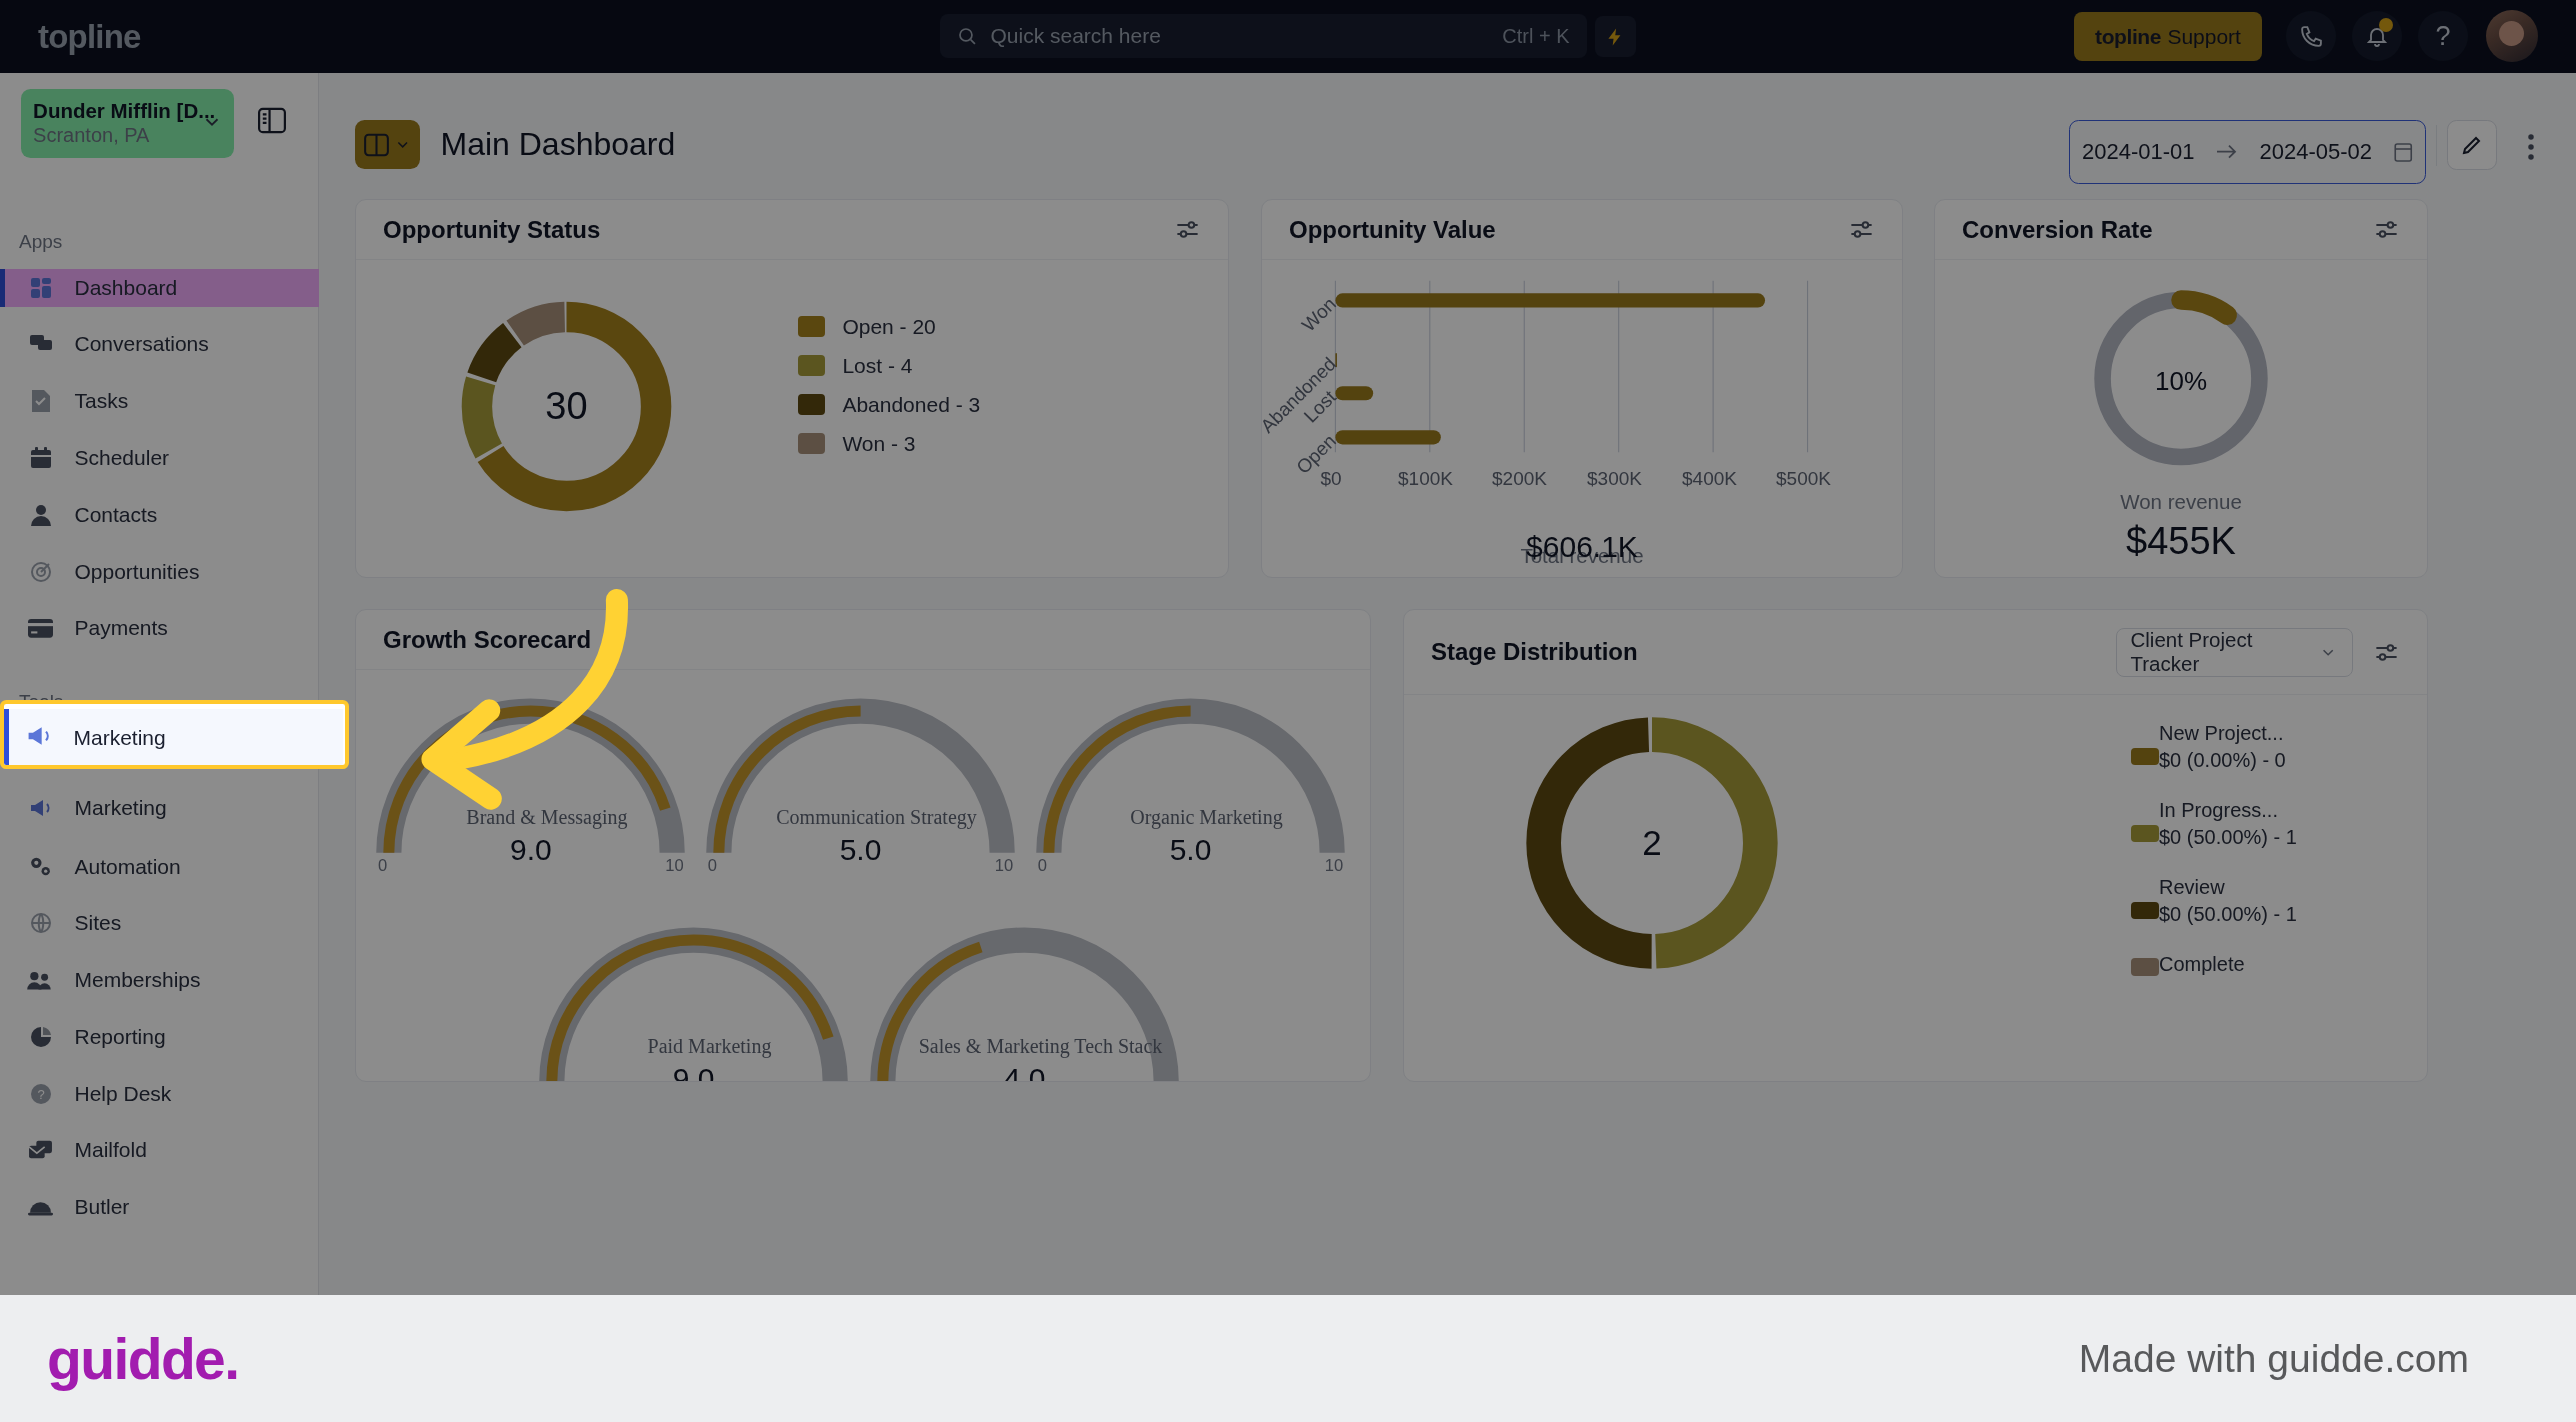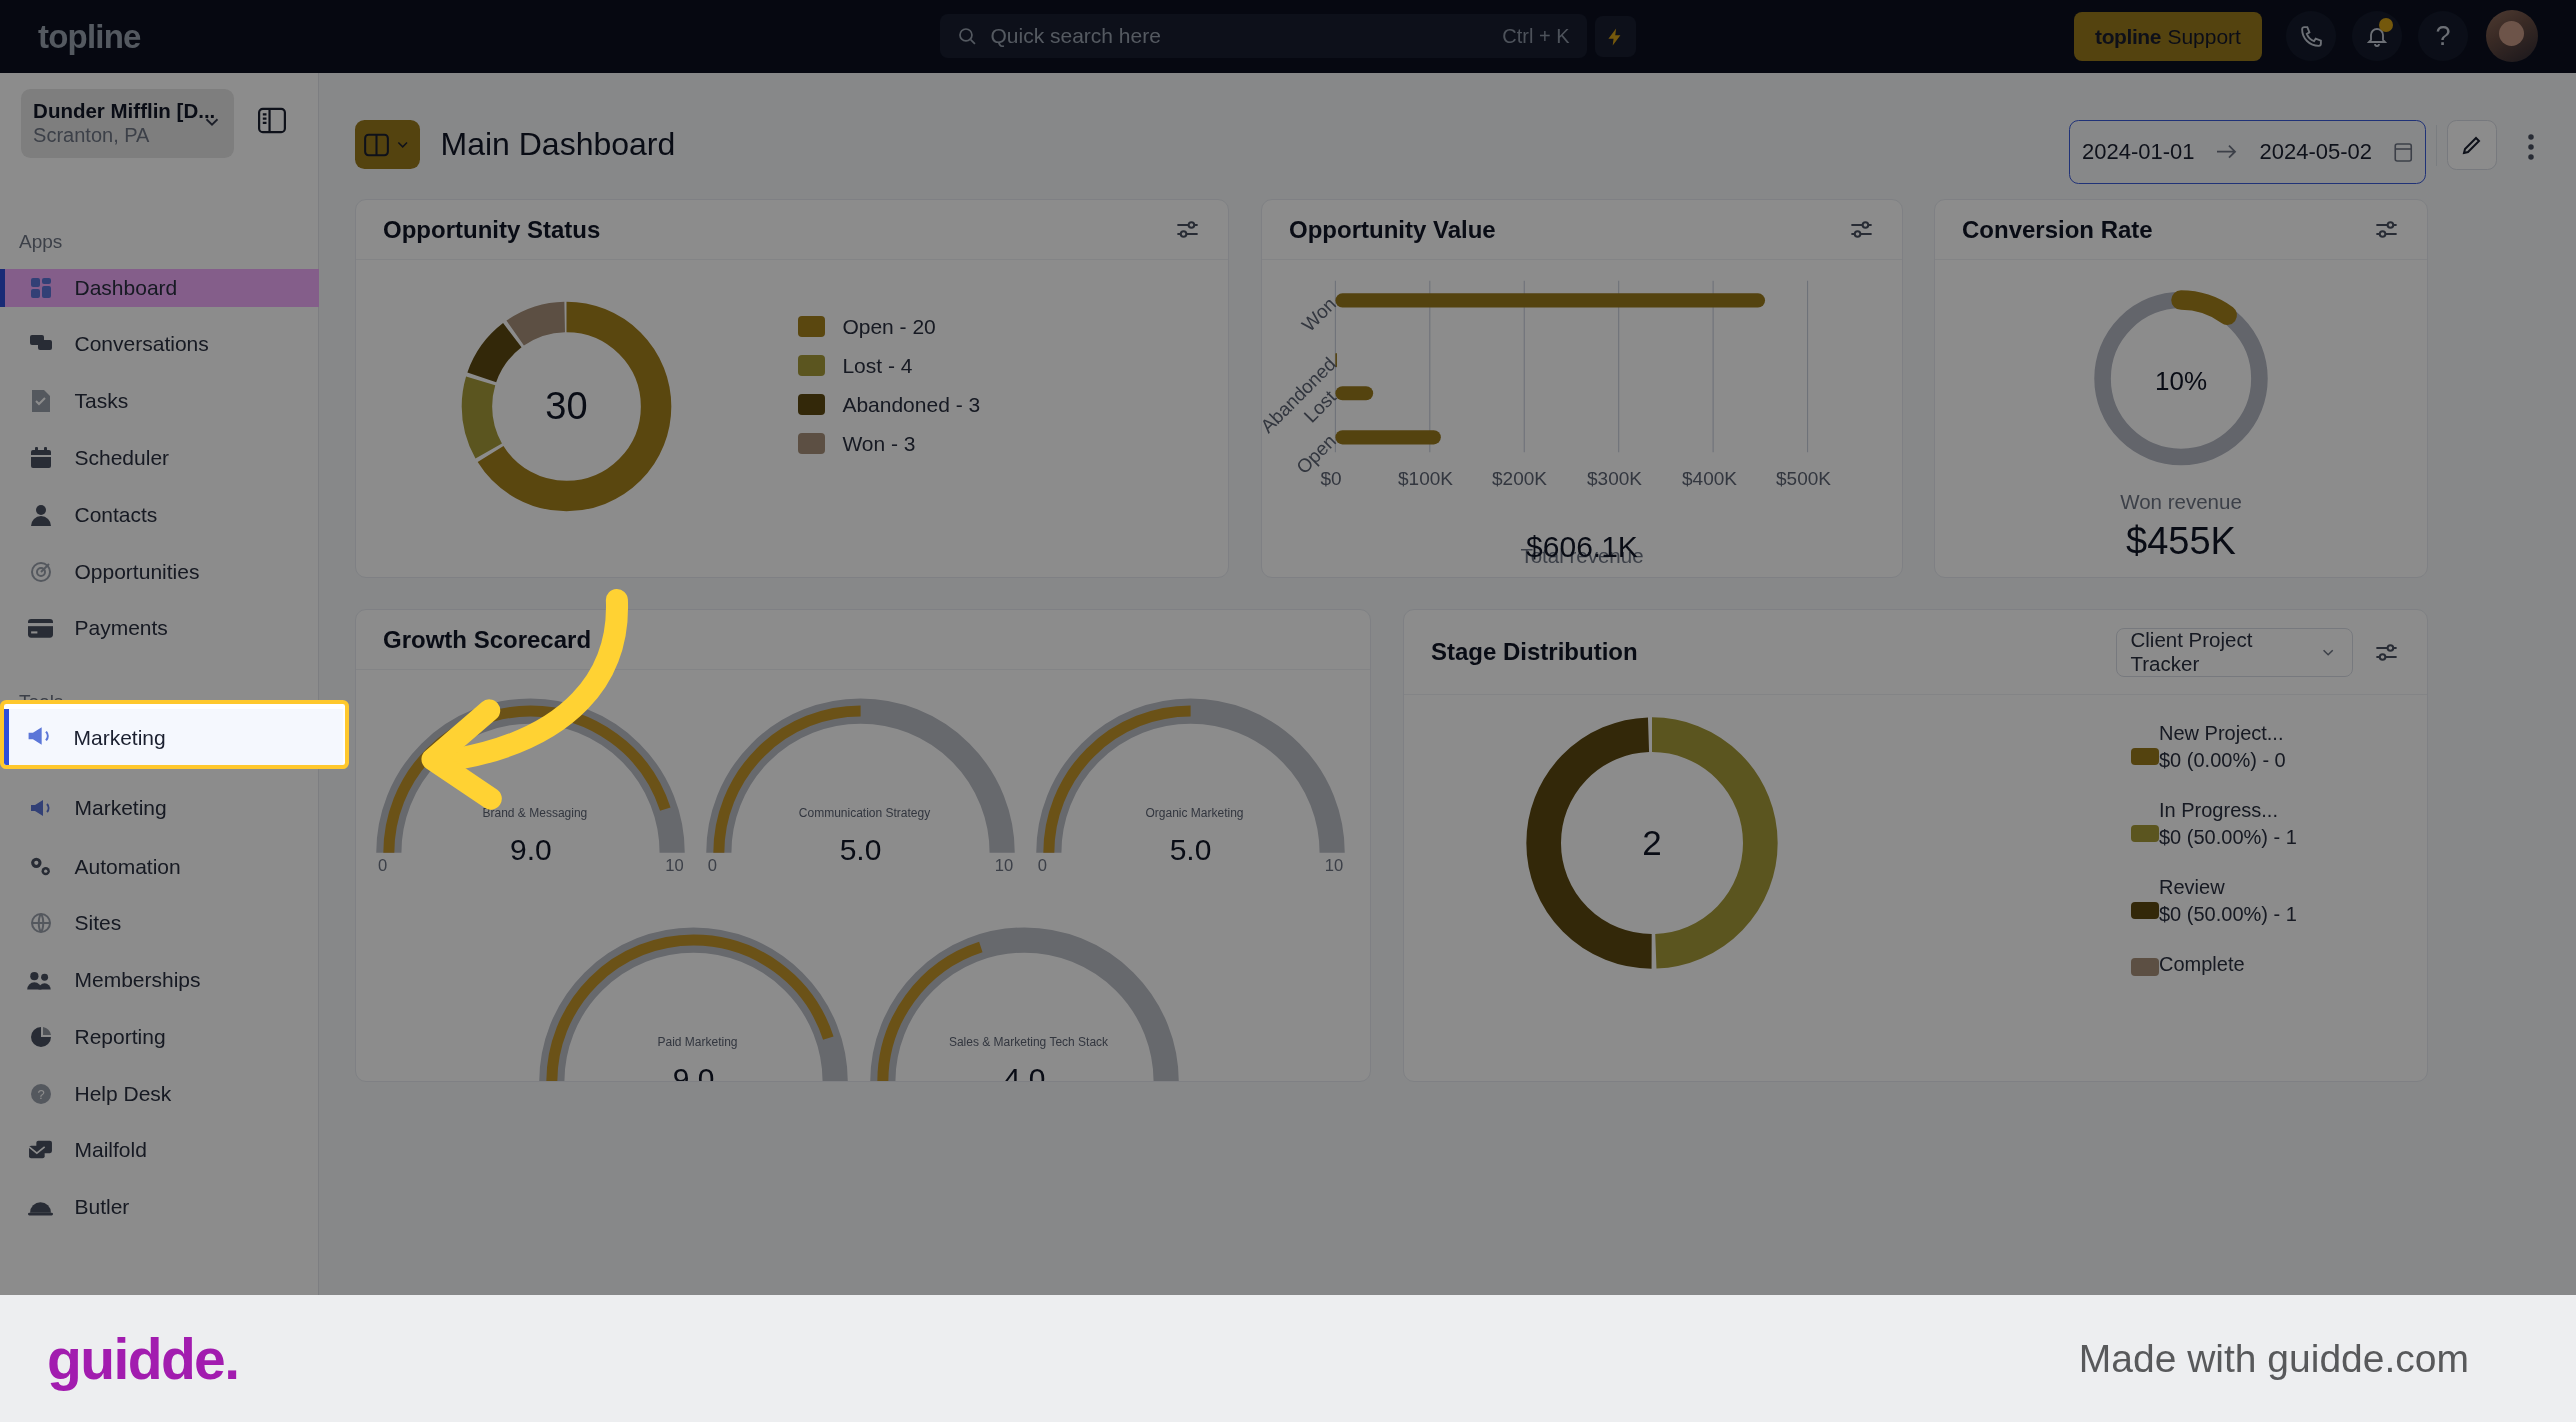--- a/index.html
+++ b/index.html
@@ -57,21 +57,21 @@
   }
   .help-q { font-size: 27px; color: #c6ccd8; }
 
   
   .sidebar {
     position: absolute; left: 0; top: 73px; width: 319px; height: 1350px;
     background: #ffffff; border-right: 0.8px solid #e3e6ec;
   }
   .org-card {
     position: absolute; left: 20.5px; top: 16px; width: 213px; height: 69px;
-    background: #e5e5e5; border-radius: 9.5px; padding: 9.5px 12.6px;
+    background: #86efac; border-radius: 9.5px; padding: 9.5px 12.6px;
   }
   .org-name { font-size: 20.5px; font-weight: 700; color: #111727; white-space: nowrap; }
   .org-sub { font-size: 20px; color: #6e7584; margin-top: 1.6px; }
   .org-chev { position: absolute; right: 11px; top: 22px; }
   .panel-btn { position: absolute; left: 252px; top: 28px; width: 39px; height: 39px; display:flex; align-items:center; justify-content:center;}
 
   .nav-section { position: absolute; left: 19px; font-size: 19px; color: #6e7584; }
   .nav-item {
     position: absolute; left: 0; width: 319px; height: 38px;
     display: flex; align-items: center; padding-left: 27px; gap: 20.5px;
@@ -162,21 +162,21 @@
   
   .conv-ring { position: absolute; left: 50%; top: 88px; transform: translateX(-50%); }
   .conv-val {
     position: absolute; left: 0; right: 0; top: 166px; text-align: center; font-size: 26px; color: #111727;
   }
   .conv-cap { position: absolute; left: 0; right: 0; top: 290px; text-align: center; font-size: 20.5px; color: #6e7584; }
   .conv-amt { position: absolute; left: 0; right: 0; top: 320px; text-align: center; font-size: 38px; color: #111727; }
 
   
   .gauge { position: absolute; width: 315px; height: 181px; }
-  .gauge-name { position: absolute; left: 4px; width: 315px; top: 117px; text-align: center; font-size: 12px; color: #5d6474; }
+  .gauge-name { position: absolute; left: 16px; width: 315px; top: 117px; text-align: center; font-size: 20px; color: #5d6474; font-family: Liberation Serif, serif; }
   .gauge-val { position: absolute; left: 0; width: 315px; top: 144px; text-align: center; font-size: 30px; color: #111727; }
   .gauge-min { position: absolute; left: 4.7px; top: 167px; font-size: 16.6px; color: #6e7584; }
   .gauge-max { position: absolute; right: 4.7px; top: 167px; font-size: 16.6px; color: #6e7584; }
 
   
   .sel-box {
     width: 237px; height: 49px; border: 0.8px solid #d9dde5; border-radius: 8px;
     display: flex; align-items: center; justify-content: space-between; padding: 0 14px; background: #fff;
   }
   .sel-val { font-size: 20.5px; color: #2a3040; }

